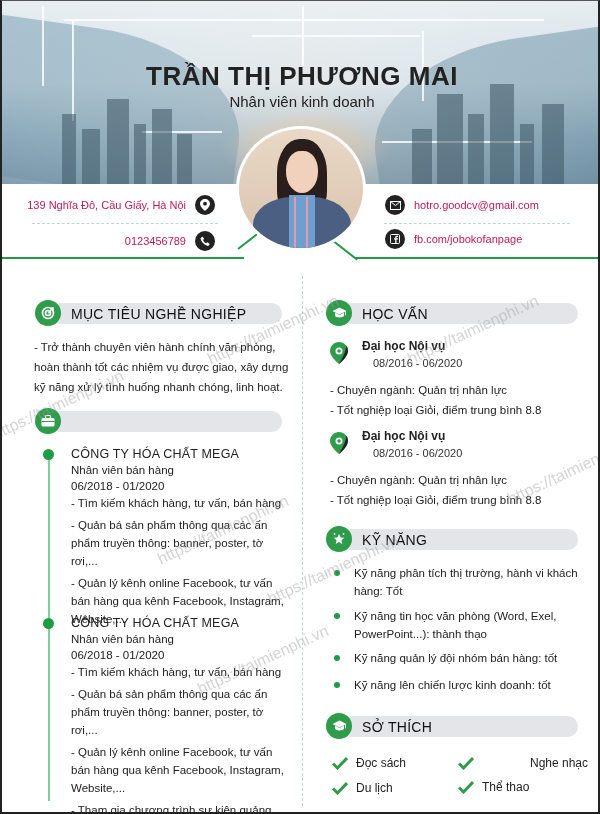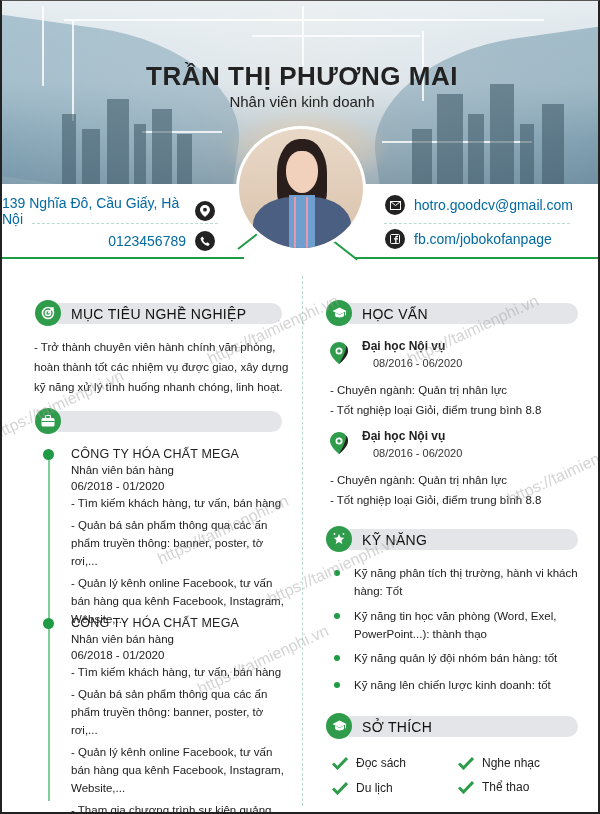--- a/index.html
+++ b/index.html
@@ -53,21 +53,21 @@
     width: 100%; height: 100%; border-radius: 50%; overflow: hidden; position: relative;
     background: linear-gradient(180deg, #e9d8c7, #d9c2ab);
   }
   .avatar .hair { position: absolute; left: 38px; top: 10px; width: 50px; height: 75px; background: #2a1e1c; border-radius: 45% 45% 30% 30%; }
   .avatar .face { position: absolute; left: 47px; top: 22px; width: 32px; height: 42px; background: #f1d1bc; border-radius: 45% 45% 50% 50%; }
   .avatar .jacket { position: absolute; left: 14px; top: 68px; width: 98px; height: 70px; background: #4a5f82; border-radius: 40% 40% 0 0; }
   .avatar .shirt { position: absolute; left: 50px; top: 66px; width: 26px; height: 60px; background: #6f9fcf; }
   .avatar .lanyard { position: absolute; left: 55px; top: 68px; width: 14px; height: 55px; border-left: 2px solid #e69ab0; border-right: 2px solid #e69ab0; }
 
   
-  .contact-row { position: absolute; display: flex; align-items: center; font-size: 14px; color: #0369a1; }
+  .contact-row { position: absolute; display: flex; align-items: center; font-size: 11px; color: #be185d; }
   .contact-left { right: 383px; justify-content: flex-end; }
   .contact-left .txt { margin-right: 9px; }
   .contact-right { left: 383px; }
   .contact-right .txt { margin-left: 9px; }
   .cicon {
     width: 20px; height: 20px; border-radius: 50%; background: #222;
     display: inline-flex; align-items: center; justify-content: center; flex: 0 0 20px;
   }
   .dotline { position: absolute; height: 0; border-top: 1px dashed #b9d9d3; }
 
@@ -342,21 +342,21 @@
     </div>
     <span class="title">SỞ THÍCH</span>
   </div>
 
   <div class="hobby" style="left:330px;top:755px;">
     <svg class="check" viewBox="0 0 16 14">
         <path d="M1 7.5l4.5 4.5L15 2" fill="none" stroke="#2e9c4a" stroke-width="3"></path>
       </svg>
     <span>Đọc sách</span>
   </div>
-  <div class="hobby" style="left:456px;top:755px;">
+  <div class="hobby" style="left:456px;top:755px;gap:48px;">
     <svg class="check" viewBox="0 0 16 14">
         <path d="M1 7.5l4.5 4.5L15 2" fill="none" stroke="#2e9c4a" stroke-width="3"></path>
       </svg>
     <span>Nghe nhạc</span>
   </div>
   <div class="hobby" style="left:330px;top:780px;">
     <svg class="check" viewBox="0 0 16 14">
         <path d="M1 7.5l4.5 4.5L15 2" fill="none" stroke="#2e9c4a" stroke-width="3"></path>
       </svg>
     <span>Du lịch</span>

